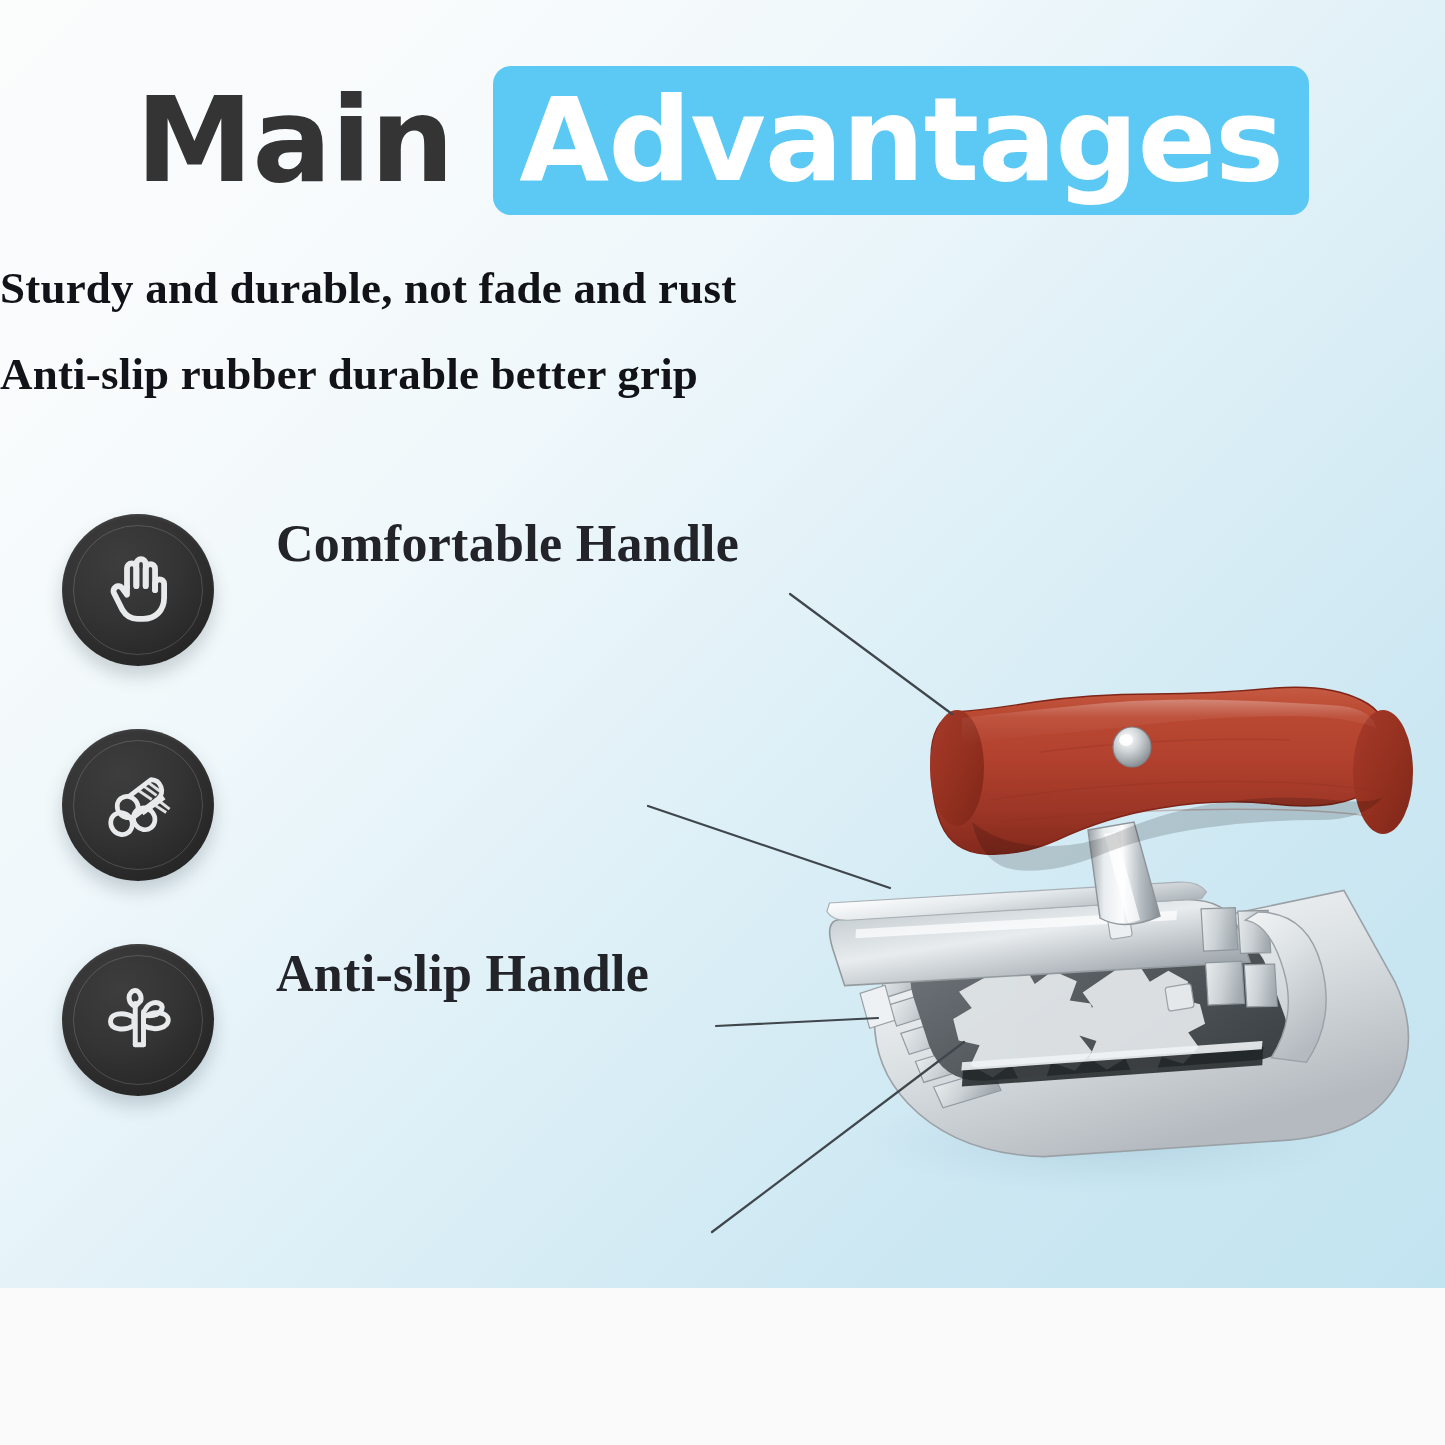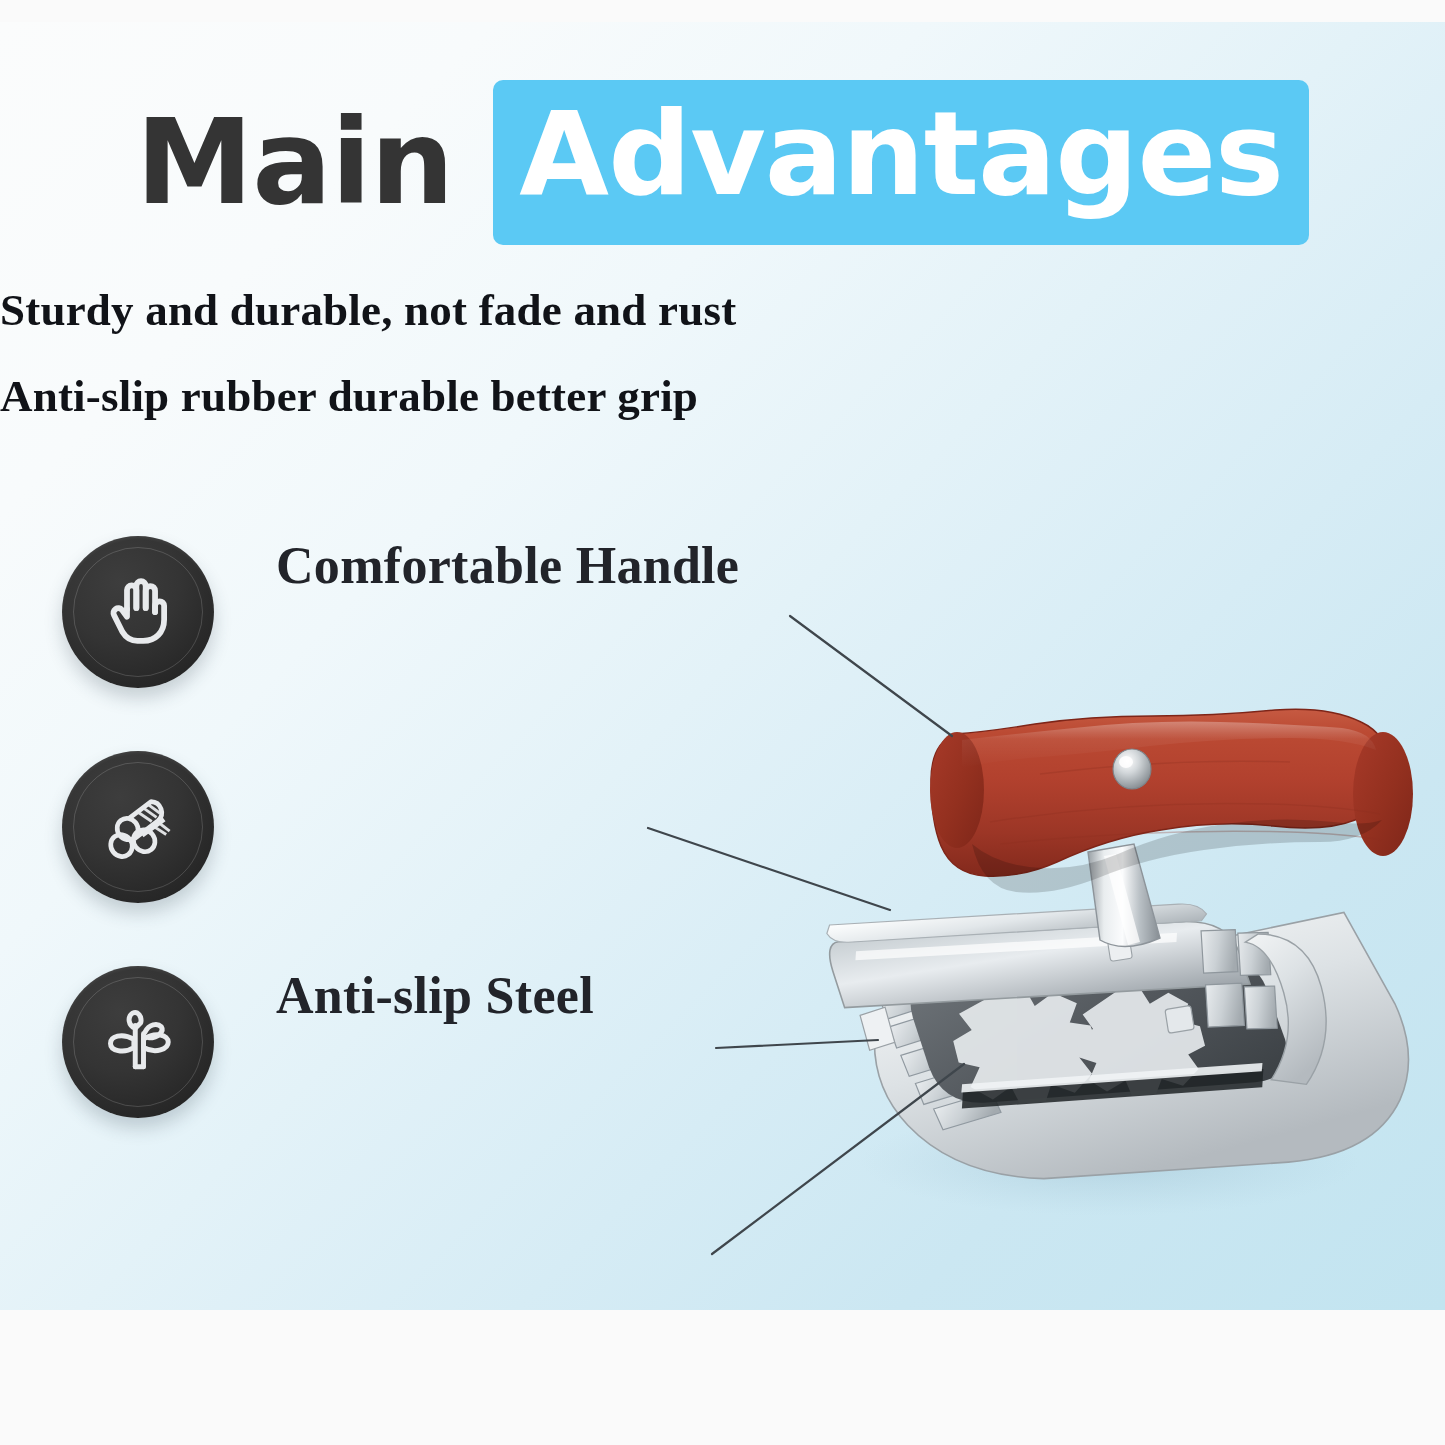--- a/index.html
+++ b/index.html
@@ -13,41 +13,40 @@
     background:
       linear-gradient(135deg,
         #fbfcfc 0%,
         #f8fbfc 18%,
         #f0f8fb 34%,
         #e3f2f8 50%,
         #d6ecf5 66%,
         #cbe7f2 80%,
         #c2e4f0 100%);
     overflow:hidden;
-    margin-top:22px;
   }
 
   
   #title-row{
     position:absolute;left:0;top:60px;width:1445px;height:160px;
     display:flex;align-items:center;justify-content:center;gap:40px;
   }
   #title-main{
     font-family:"DejaVu Sans", sans-serif;
     font-weight:700;
     font-size:118px;
     line-height:1;
     letter-spacing:-1px;
     color:#343434;
     white-space:nowrap;
   }
   #title-badge{
     background:#5bc9f4;
-    border-radius:10px;
-    padding:16px 26px 33px 26px;
+    border-radius:18px;
+    padding:16px 26px 17px 26px;
     display:flex;align-items:flex-start;justify-content:center;
   }
   #title-badge-text{
     font-family:"DejaVu Sans", sans-serif;
     font-weight:700;
     font-size:116px;
     line-height:1;
     letter-spacing:-1px;
     color:#ffffff;
     white-space:nowrap;
@@ -367,18 +366,18 @@
             <path d="M30 22 c-5 -2 -6 -8 -2 -11 c4 -2 7 3 6 7 z"></path>
 
             <path d="M29 30 c-9 -5 -17 -2 -17 3 c0 5 9 8 17 3 z"></path>
 
             <path d="M36 30 c9 -6 18 -3 18 2 c0 5 -9 9 -18 4 z"></path>
 
             <path d="M37 25 c3 -6 9 -7 12 -4 c2 3 -2 8 -9 8"></path>
           </g>
         </svg>
       </div>
-      <div class="feature-label">Anti-slip Steel</div>
+      <div class="feature-label">Anti-slip Handle</div>
     </div>
 
 
   </div>
 </div>
 
 </body></html>

